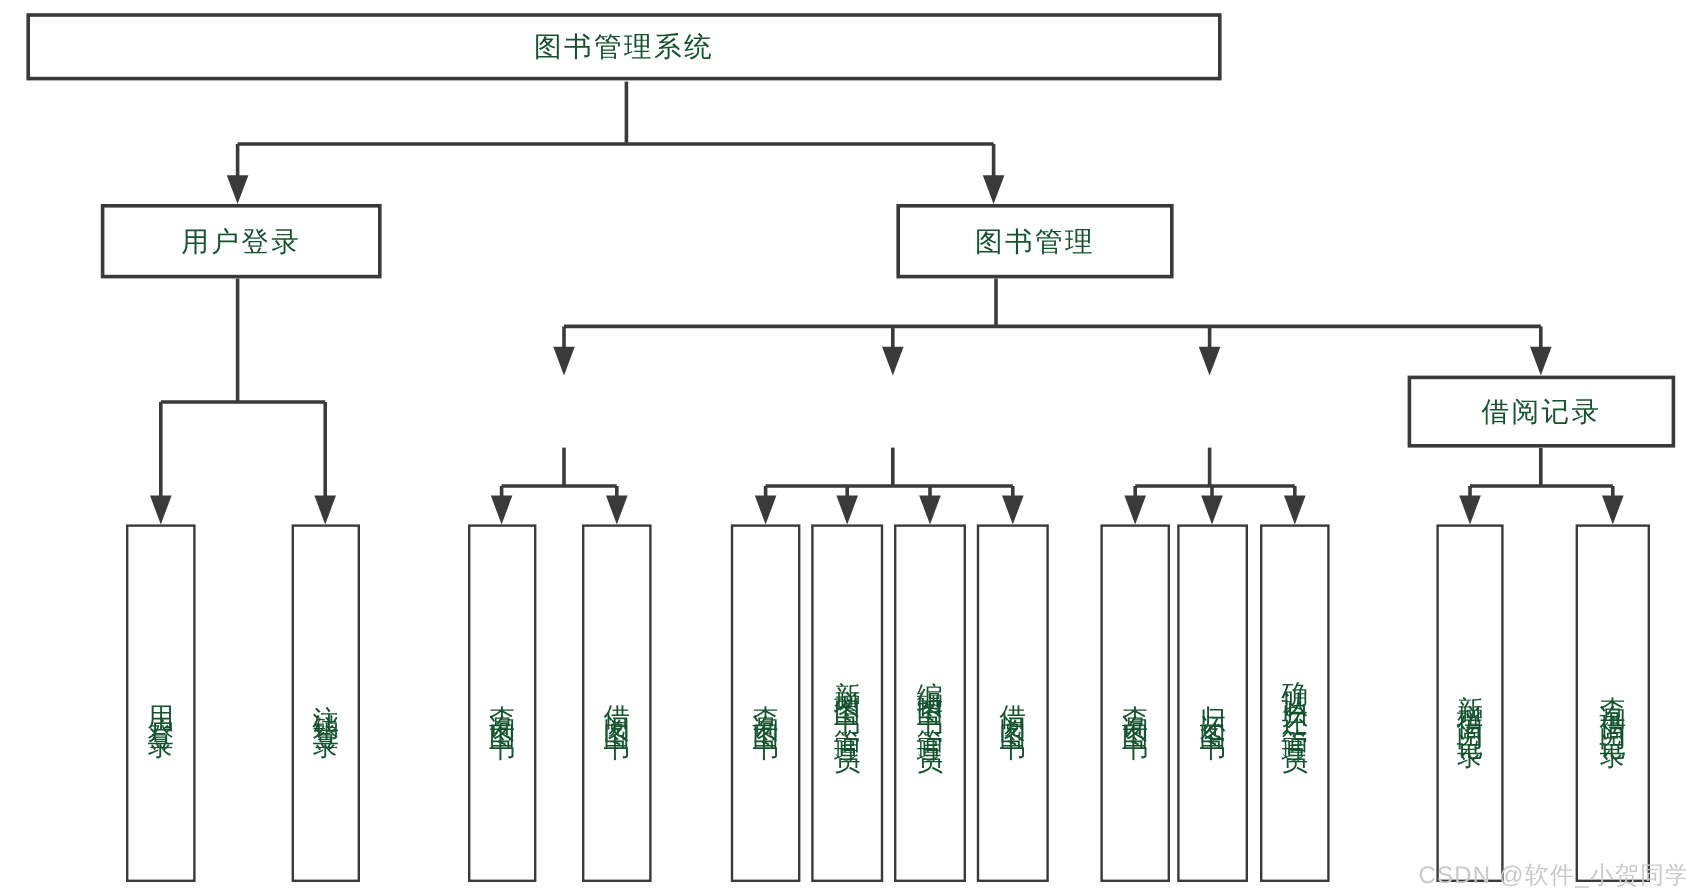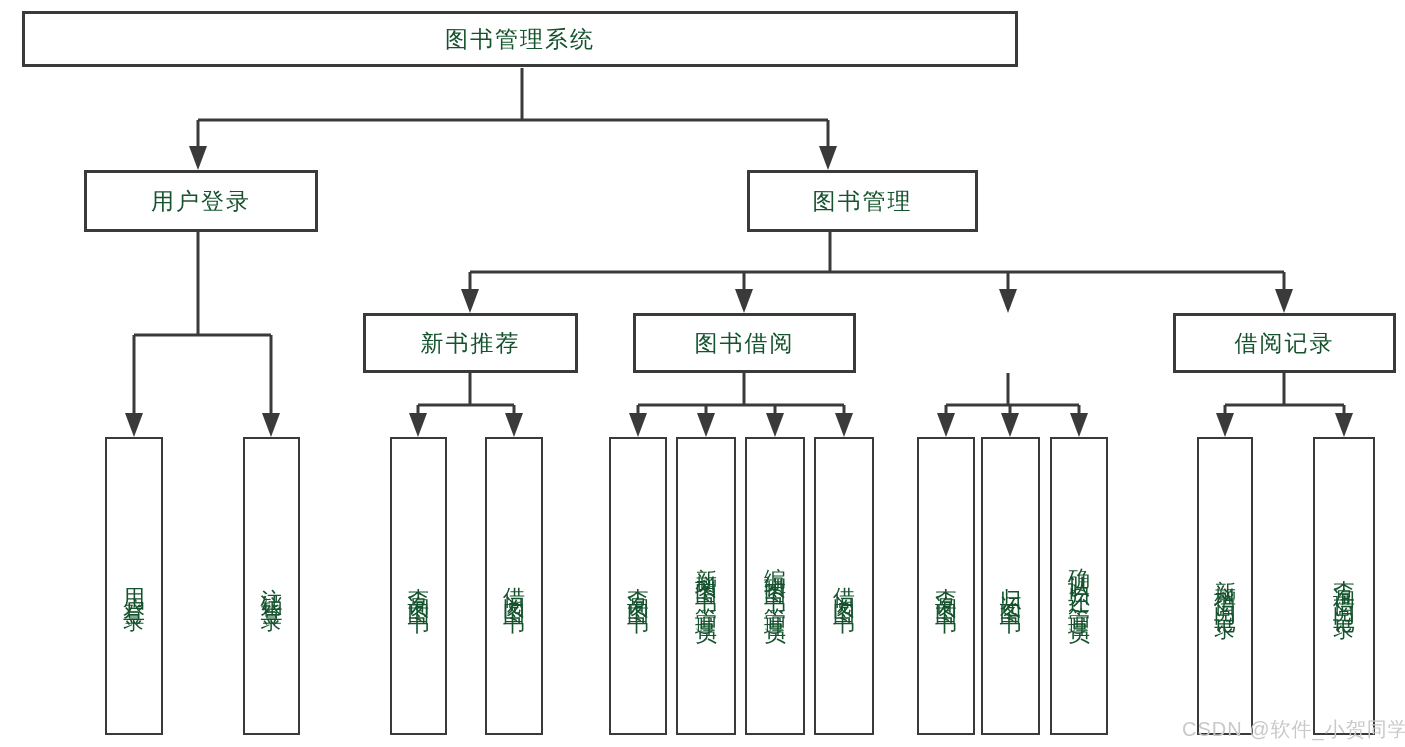--- a/index.html
+++ b/index.html
@@ -100,22 +100,20 @@
       <polygon points="1216,413 1234,413 1225,437"></polygon>
       <polygon points="1335,413 1353,413 1344,437"></polygon>
     </g>
   </svg>
 
   <div class="node h" style="left:22px; top:11px; width:996px; height:56px;">图书管理系统</div>
 
   <div class="node h" style="left:84px; top:170px; width:234px; height:62px;">用户登录</div>
   <div class="node h" style="left:747px; top:170px; width:231px; height:62px;">图书管理</div>
 
-  <div class="node h" style="left:363px; top:313px; width:215px; height:60px;">新书推荐</div>
-  <div class="node h" style="left:633px; top:313px; width:223px; height:60px;">图书借阅</div>
   <div class="node h" style="left:1173px; top:313px; width:223px; height:60px;">借阅记录</div>
 
   <div class="node v" style="left:105px; top:437px; width:58px; height:298px;">用户登录</div>
   <div class="node v" style="left:243px; top:437px; width:57px; height:298px;">注销登录</div>
 
   <div class="node v" style="left:390px; top:437px; width:57px; height:298px;">查询图书</div>
   <div class="node v" style="left:485px; top:437px; width:58px; height:298px;">借阅图书</div>
 
   <div class="node v" style="left:609px; top:437px; width:58px; height:298px;">查询图书</div>
   <div class="node v" style="left:676px; top:437px; width:60px; height:298px;">新增图书（管理员）</div>

